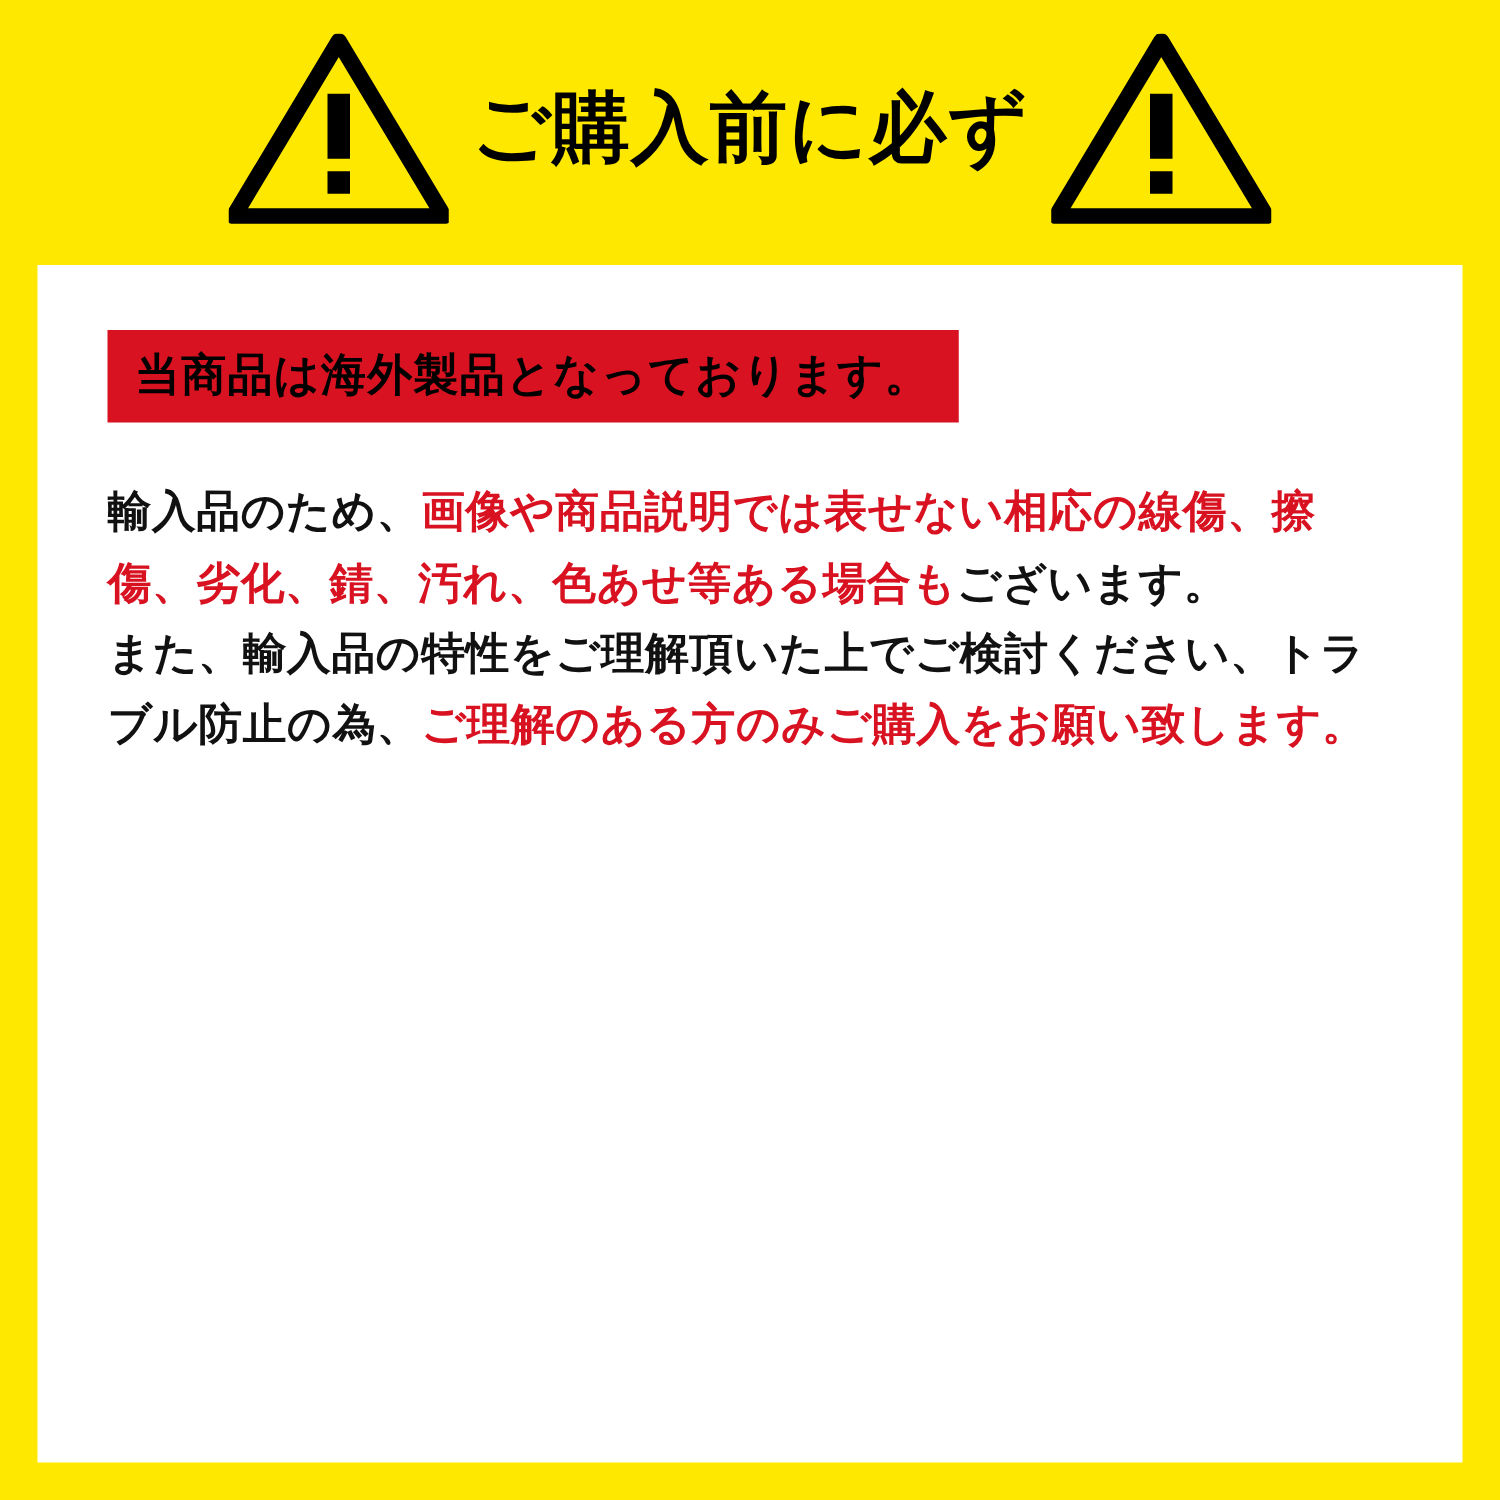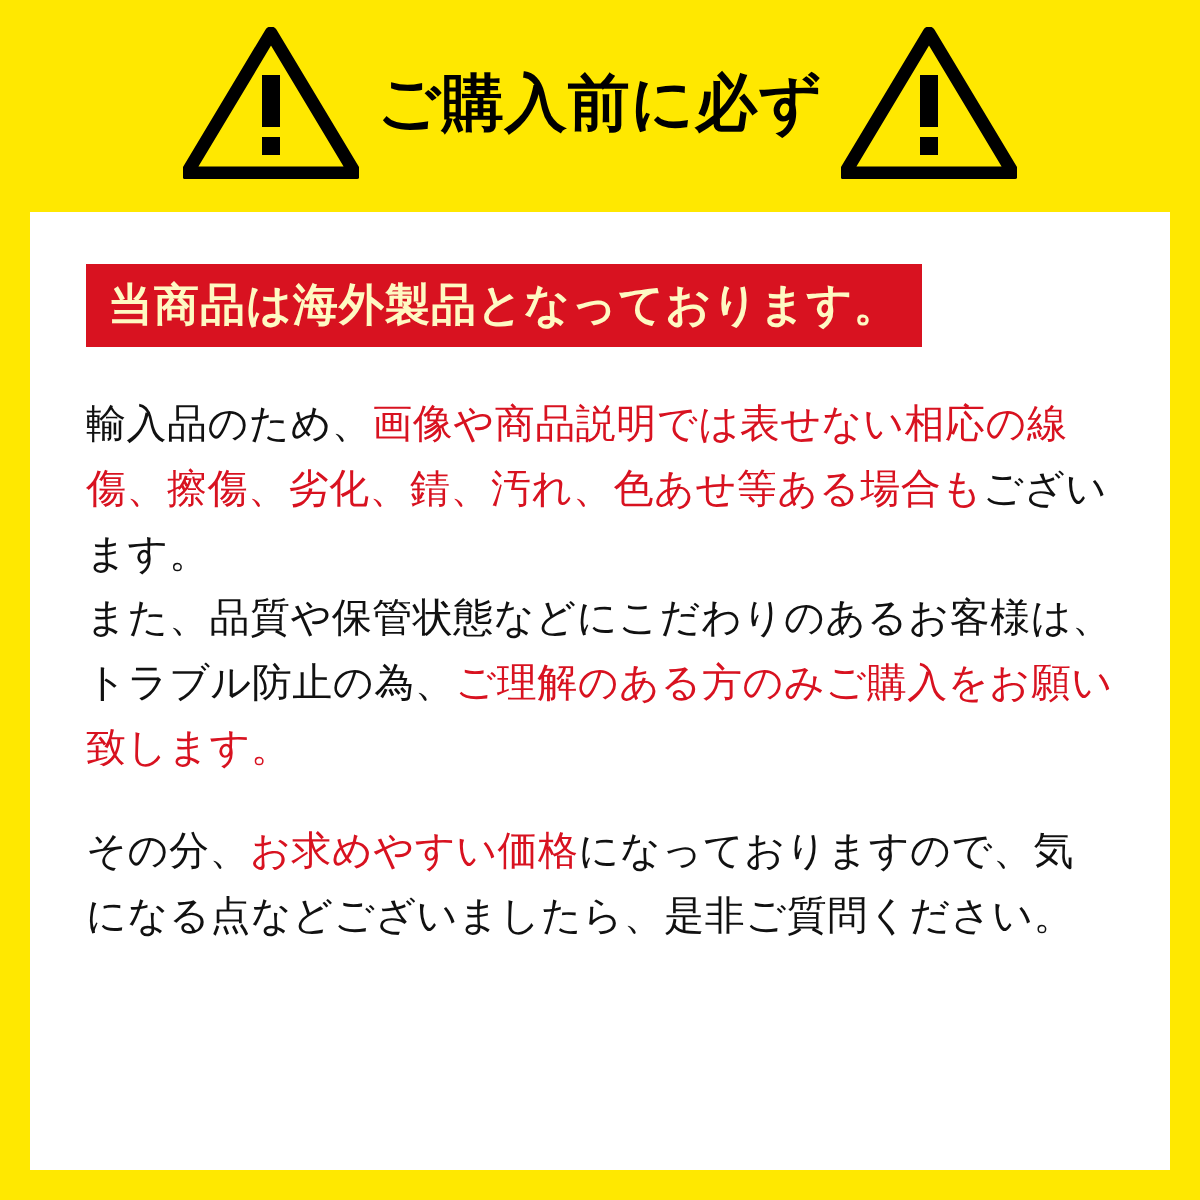--- a/index.html
+++ b/index.html
@@ -55,35 +55,35 @@
     width: 1140px;
     height: 958px;
     background: #ffffff;
     box-sizing: border-box;
     padding: 52px 56px 40px 56px;
   }
 
   .redbar {
     display: inline-block;
     background: #D81220;
-    color: #fef9c3;
+    color: #000000;
     font-weight: bold;
-    font-size: 45px;
+    font-size: 36px;
     line-height: 1.0;
     padding: 18px 22px 20px 22px;
     letter-spacing: 1px;
     white-space: nowrap;
   }
 
   .body-text {
     margin-top: 44px;
     color: #111;
-    font-size: 40px;
+    font-size: 35px;
     line-height: 1.62;
-    font-weight: normal;
+    font-weight: bold;
     letter-spacing: 0.5px;
   }
   .body-text p {
     margin: 0;
   }
   .gap {
     height: 38px;
   }
   .hl {
     color: #D81220;
@@ -120,25 +120,22 @@
 
   <div class="card">
 
     <div class="redbar">当商品は海外製品となっております。</div>
 
     <div class="body-text">
       <p>
         <span>輸入品のため、</span><span class="hl">画像や商品説明では表せない相応の線傷、擦傷、劣化、錆、汚れ、色あせ等ある場合も</span><span>ございます。</span>
       </p>
       <p>
-        <span>また、品質や保管状態などにこだわりのあるお客様は、トラブル防止の為、</span><span class="hl">ご理解のある方のみご購入をお願い致します。</span>
+        <span>また、輸入品の特性をご理解頂いた上でご検討ください、トラブル防止の為、</span><span class="hl">ご理解のある方のみご購入をお願い致します。</span>
       </p>
 
       <div class="gap"></div>
 
-      <p>
-        <span>その分、</span><span class="hl">お求めやすい価格</span><span>になっておりますので、気になる点などございましたら、是非ご質問ください。</span>
-      </p>
     </div>
 
   </div>
 
 </div>
 
 </body></html>

